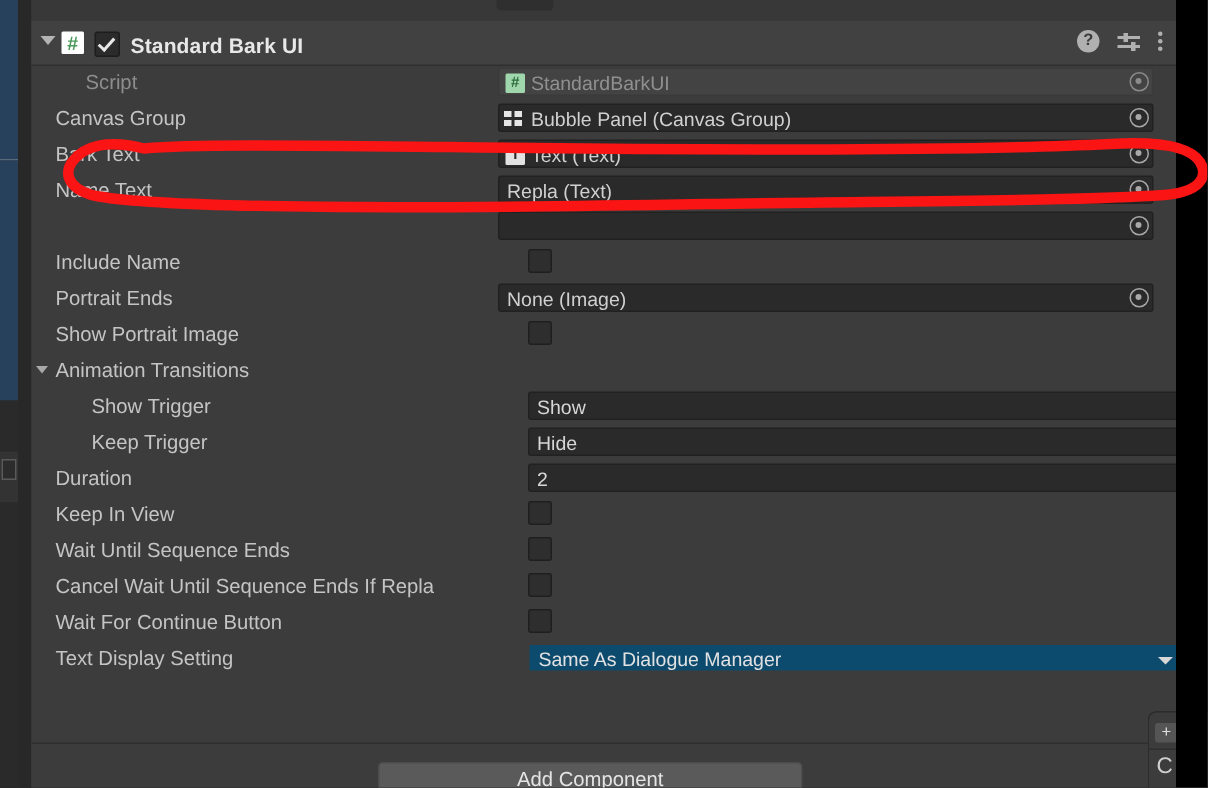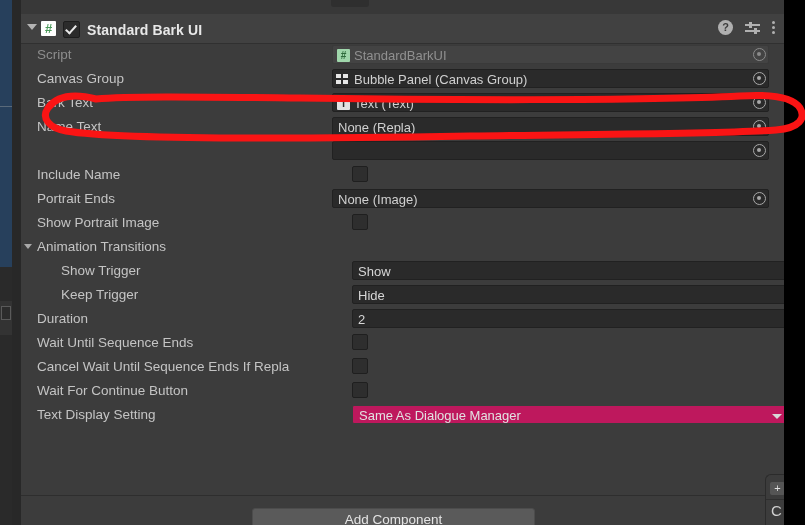--- a/index.html
+++ b/index.html
@@ -156,21 +156,21 @@
     height: 24px;
     width: 763px;
   }
   .row-label {
     position: absolute; top: 4px;
     font-size: 13.5px; color: #c4c4c4;
     white-space: nowrap;
   }
   .row-label.indent1 { left: 16px; }
   .row-label.indent2 { left: 40px; }
-  .row-label.dim { color: #8d8d8d; }
+  .row-label.dim { color: #8d8d8d; margin-left: 20px; }
   .row-foldout {
     position: absolute; left: 3px; top: 9px;
     width: 0; height: 0;
     border-left: 4.5px solid transparent;
     border-right: 4.5px solid transparent;
     border-top: 5.5px solid #a8a8a8;
   }
 
   
   .field {
@@ -258,21 +258,21 @@
   .tfield .ftext {
     position: absolute; left: 5px; top: 1px;
     font-size: 13px; color: #d6d6d6;
     line-height: 17px;
   }
 
   
   .ddown {
     position: absolute; left: 331px; top: 2px;
     width: 438px; height: 19px;
-    background: #be185d;
+    background: #0c4a6e;
     border: 1px solid #3c3c3c;
     border-radius: 2px;
     box-sizing: border-box;
   }
   .ddown .ftext {
     position: absolute; left: 6px; top: 1px;
     font-size: 13px; color: #e2e2e2;
     line-height: 17px;
   }
   .ddown .caret {
@@ -415,21 +415,21 @@
           <div class="row-label indent1">Bark Text</div>
           <div class="field">
             <div class="mini-ic ic-text">T</div>
             <div class="ftext">Text (Text)</div>
             <div class="objpicker"></div>
           </div>
         </div>
         <div class="row">
           <div class="row-label indent1">Name Text</div>
           <div class="field">
-            <div class="ftext noicon">None (Repla)</div>
+            <div class="ftext noicon">Repla (Text)</div>
             <div class="objpicker"></div>
           </div>
         </div>
         <div class="row">
           <div class="field">
             <div class="objpicker"></div>
           </div>
         </div>
         <div class="row">
           <div class="row-label indent1">Include Name</div>
@@ -460,20 +460,24 @@
           <div class="row-label indent2">Keep Trigger</div>
           <div class="tfield">
             <div class="ftext">Hide</div>
           </div>
         </div>
         <div class="row">
           <div class="row-label indent1">Duration</div>
           <div class="tfield">
             <div class="ftext">2</div>
           </div>
+        </div>
+        <div class="row">
+          <div class="row-label indent1">Keep In View</div>
+          <div class="cbox"></div>
         </div>
         <div class="row">
           <div class="row-label indent1">Wait Until Sequence Ends</div>
           <div class="cbox"></div>
         </div>
         <div class="row">
           <div class="row-label indent1">Cancel Wait Until Sequence Ends If Repla</div>
           <div class="cbox"></div>
         </div>
         <div class="row">

